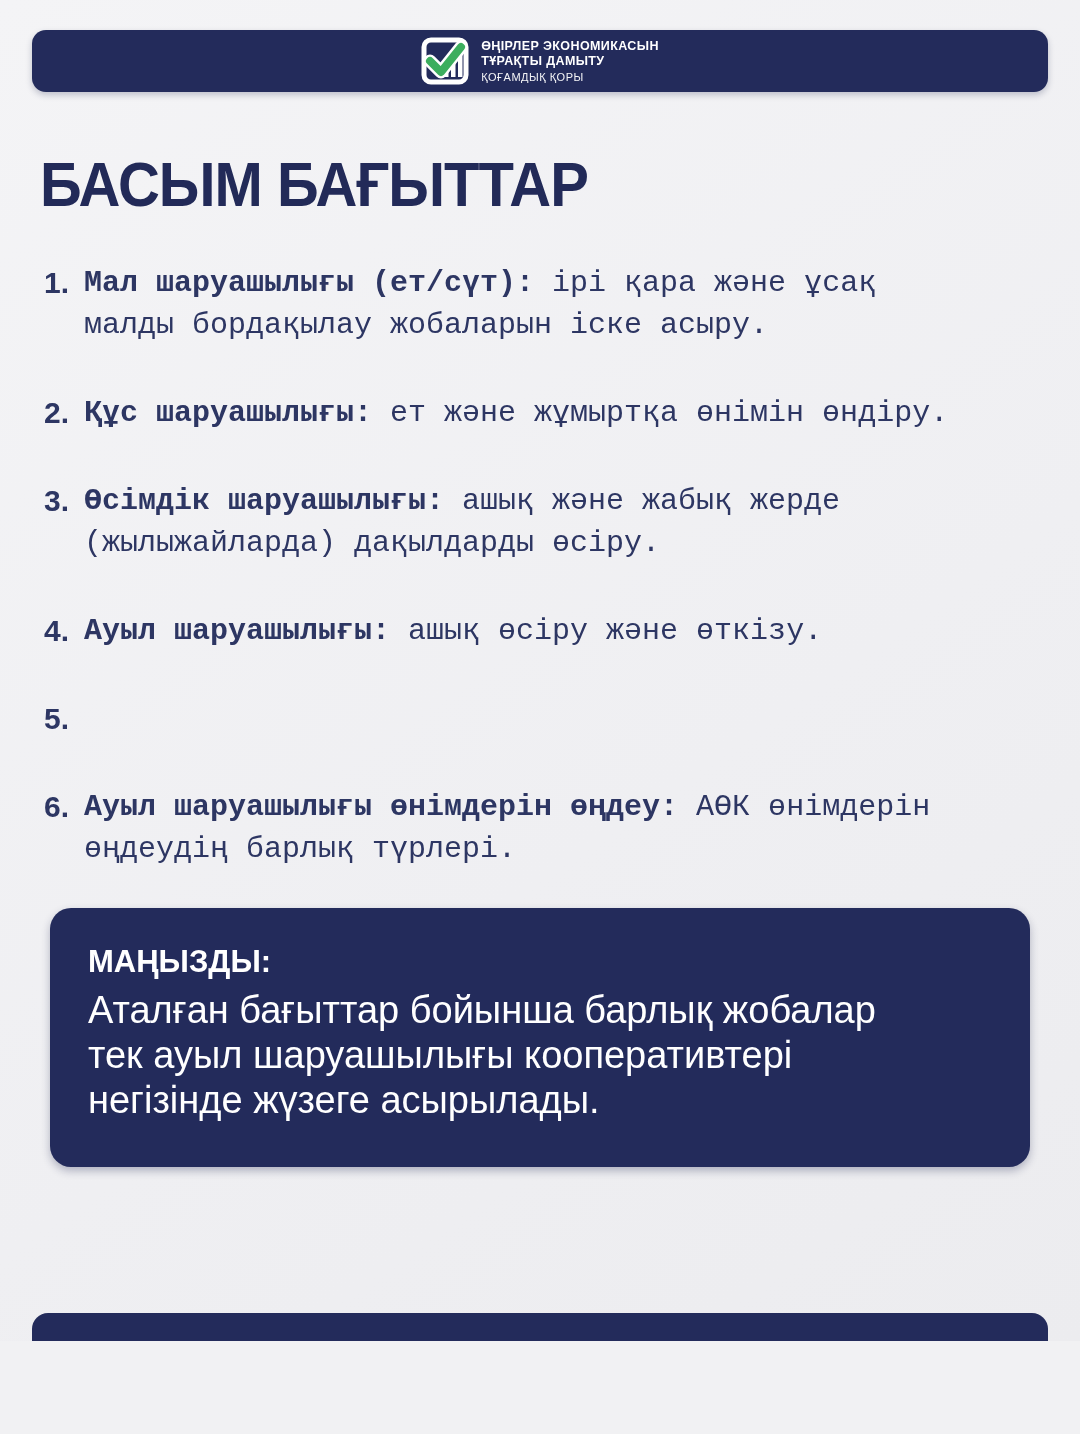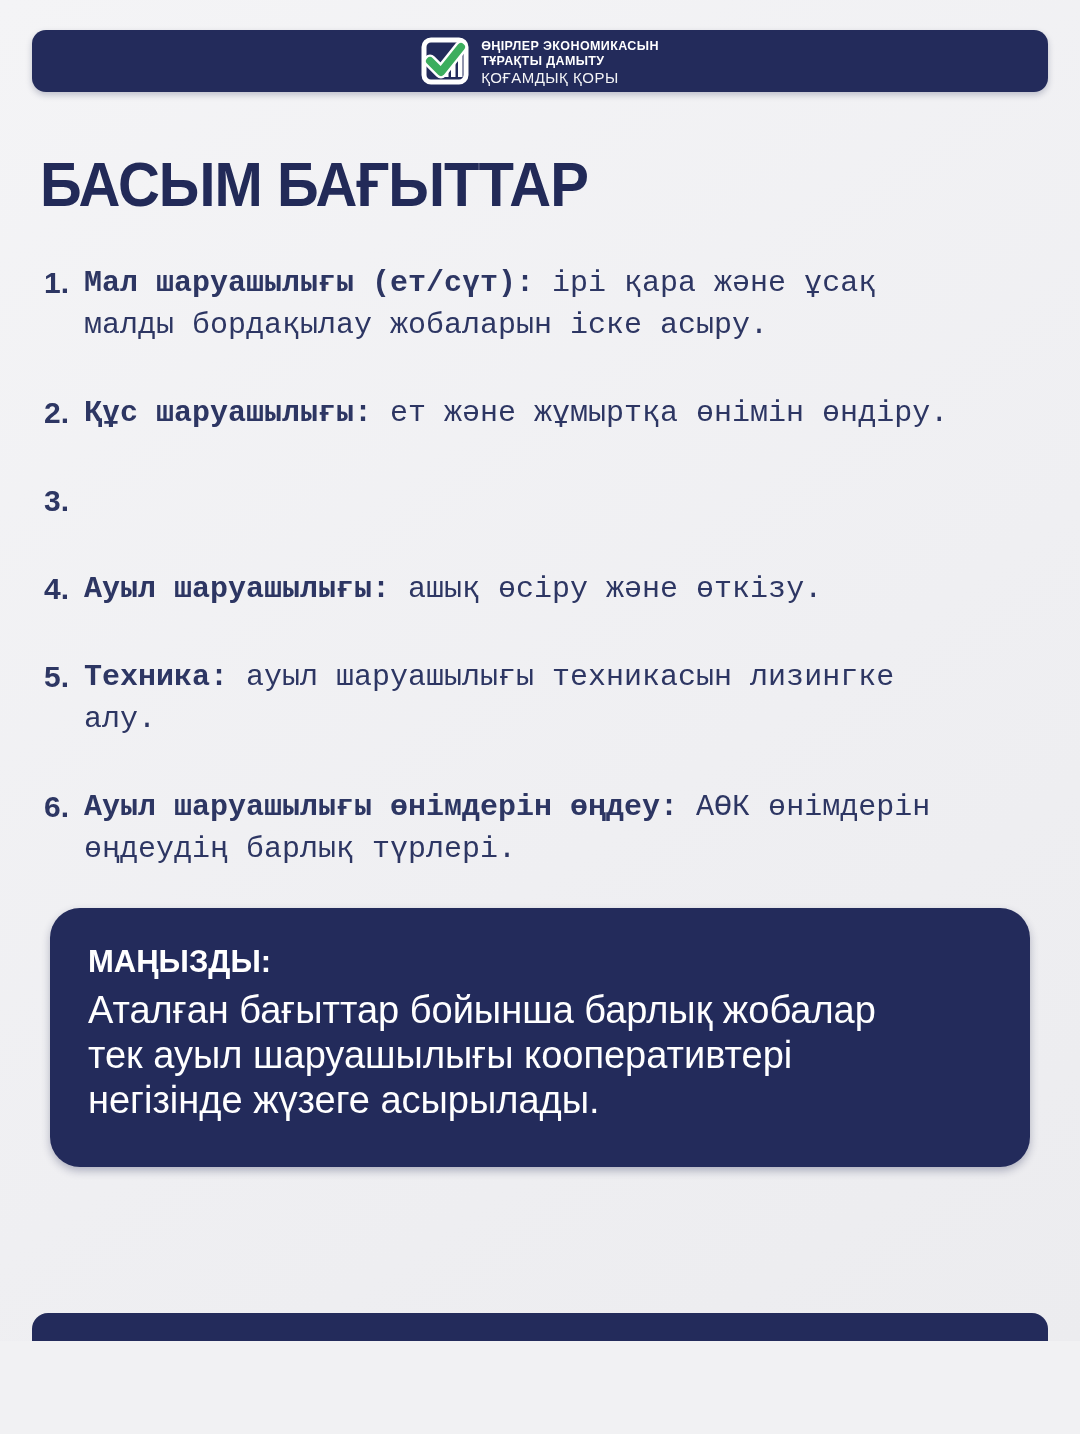--- a/index.html
+++ b/index.html
@@ -24,21 +24,21 @@
     border-radius: 14px;
     box-shadow: 0 3px 6px rgba(30,38,80,0.25);
     display: flex;
     align-items: center;
     justify-content: center;
     gap: 12px;
   }
   .logo-box { width: 48px; height: 48px; flex: 0 0 auto; }
   .org-text { color: #ffffff; text-align: left; }
   .org-line { font-weight: bold; font-size: 12.5px; line-height: 15px; letter-spacing: 0.4px; }
-  .org-sub  { font-size: 15px; line-height: 13px; margin-top: 2px; letter-spacing: 0.5px; opacity: 0.95; }
+  .org-sub  { font-size: 11px; line-height: 13px; margin-top: 2px; letter-spacing: 0.5px; opacity: 0.95; }
 
   
   .page-title {
     position: absolute;
     left: 40px; top: 148px;
     font-size: 58px;
     font-weight: 900;
     letter-spacing: -1px;
     transform: scaleY(1.08);
     transform-origin: left top;
@@ -64,21 +64,21 @@
     font-weight: bold;
   }
   .item-text { max-width: 885px; font-family: Liberation Mono, monospace; }
   .item-text b { font-weight: bold; }
 
   
   .important-box {
     position: absolute;
     left: 50px; right: 50px; top: 908px;
     background: #232b5b;
-    border-radius: 30px;
+    border-radius: 21px;
     box-shadow: 0 4px 8px rgba(30,38,80,0.3);
     color: #ffffff;
     padding: 34px 38px 44px 38px;
   }
   .important-heading {
     font-weight: bold;
     font-size: 31px;
     line-height: 40px;
     margin-bottom: 6px;
   }
@@ -126,28 +126,28 @@
     <li class="priority-item">
       <span class="item-num">1.</span>
       <p class="item-text"><b>Мал шаруашылығы (ет/сүт):</b><span> ірі қара және ұсақ малды бордақылау жобаларын іске асыру.</span></p>
     </li>
     <li class="priority-item">
       <span class="item-num">2.</span>
       <p class="item-text"><b>Құс шаруашылығы:</b><span> ет және жұмыртқа өнімін өндіру.</span></p>
     </li>
     <li class="priority-item">
       <span class="item-num">3.</span>
+      <p class="item-text"><b>Өсімдік шаруашылығы:</b><span> ашық және жабық жерде (жылыжайларда) дақылдарды өсіру.</span></p>
     </li>
     <li class="priority-item">
       <span class="item-num">4.</span>
       <p class="item-text"><b>Ауыл шаруашылығы:</b><span> ашық өсіру және өткізу.</span></p>
     </li>
     <li class="priority-item">
       <span class="item-num">5.</span>
-      <p class="item-text"><b>Техника:</b><span> ауыл шаруашылығы техникасын лизингке алу.</span></p>
     </li>
     <li class="priority-item">
       <span class="item-num">6.</span>
       <p class="item-text"><b>Ауыл шаруашылығы өнімдерін өңдеу:</b><span> АӨК өнімдерін өңдеудің барлық түрлері.</span></p>
     </li>
   </ul>
 
   <div class="important-box">
     <div class="important-heading">МАҢЫЗДЫ:</div>
     <div class="important-body">Аталған бағыттар бойынша барлық жобалар тек ауыл шаруашылығы кооперативтері негізінде жүзеге асырылады.</div>

